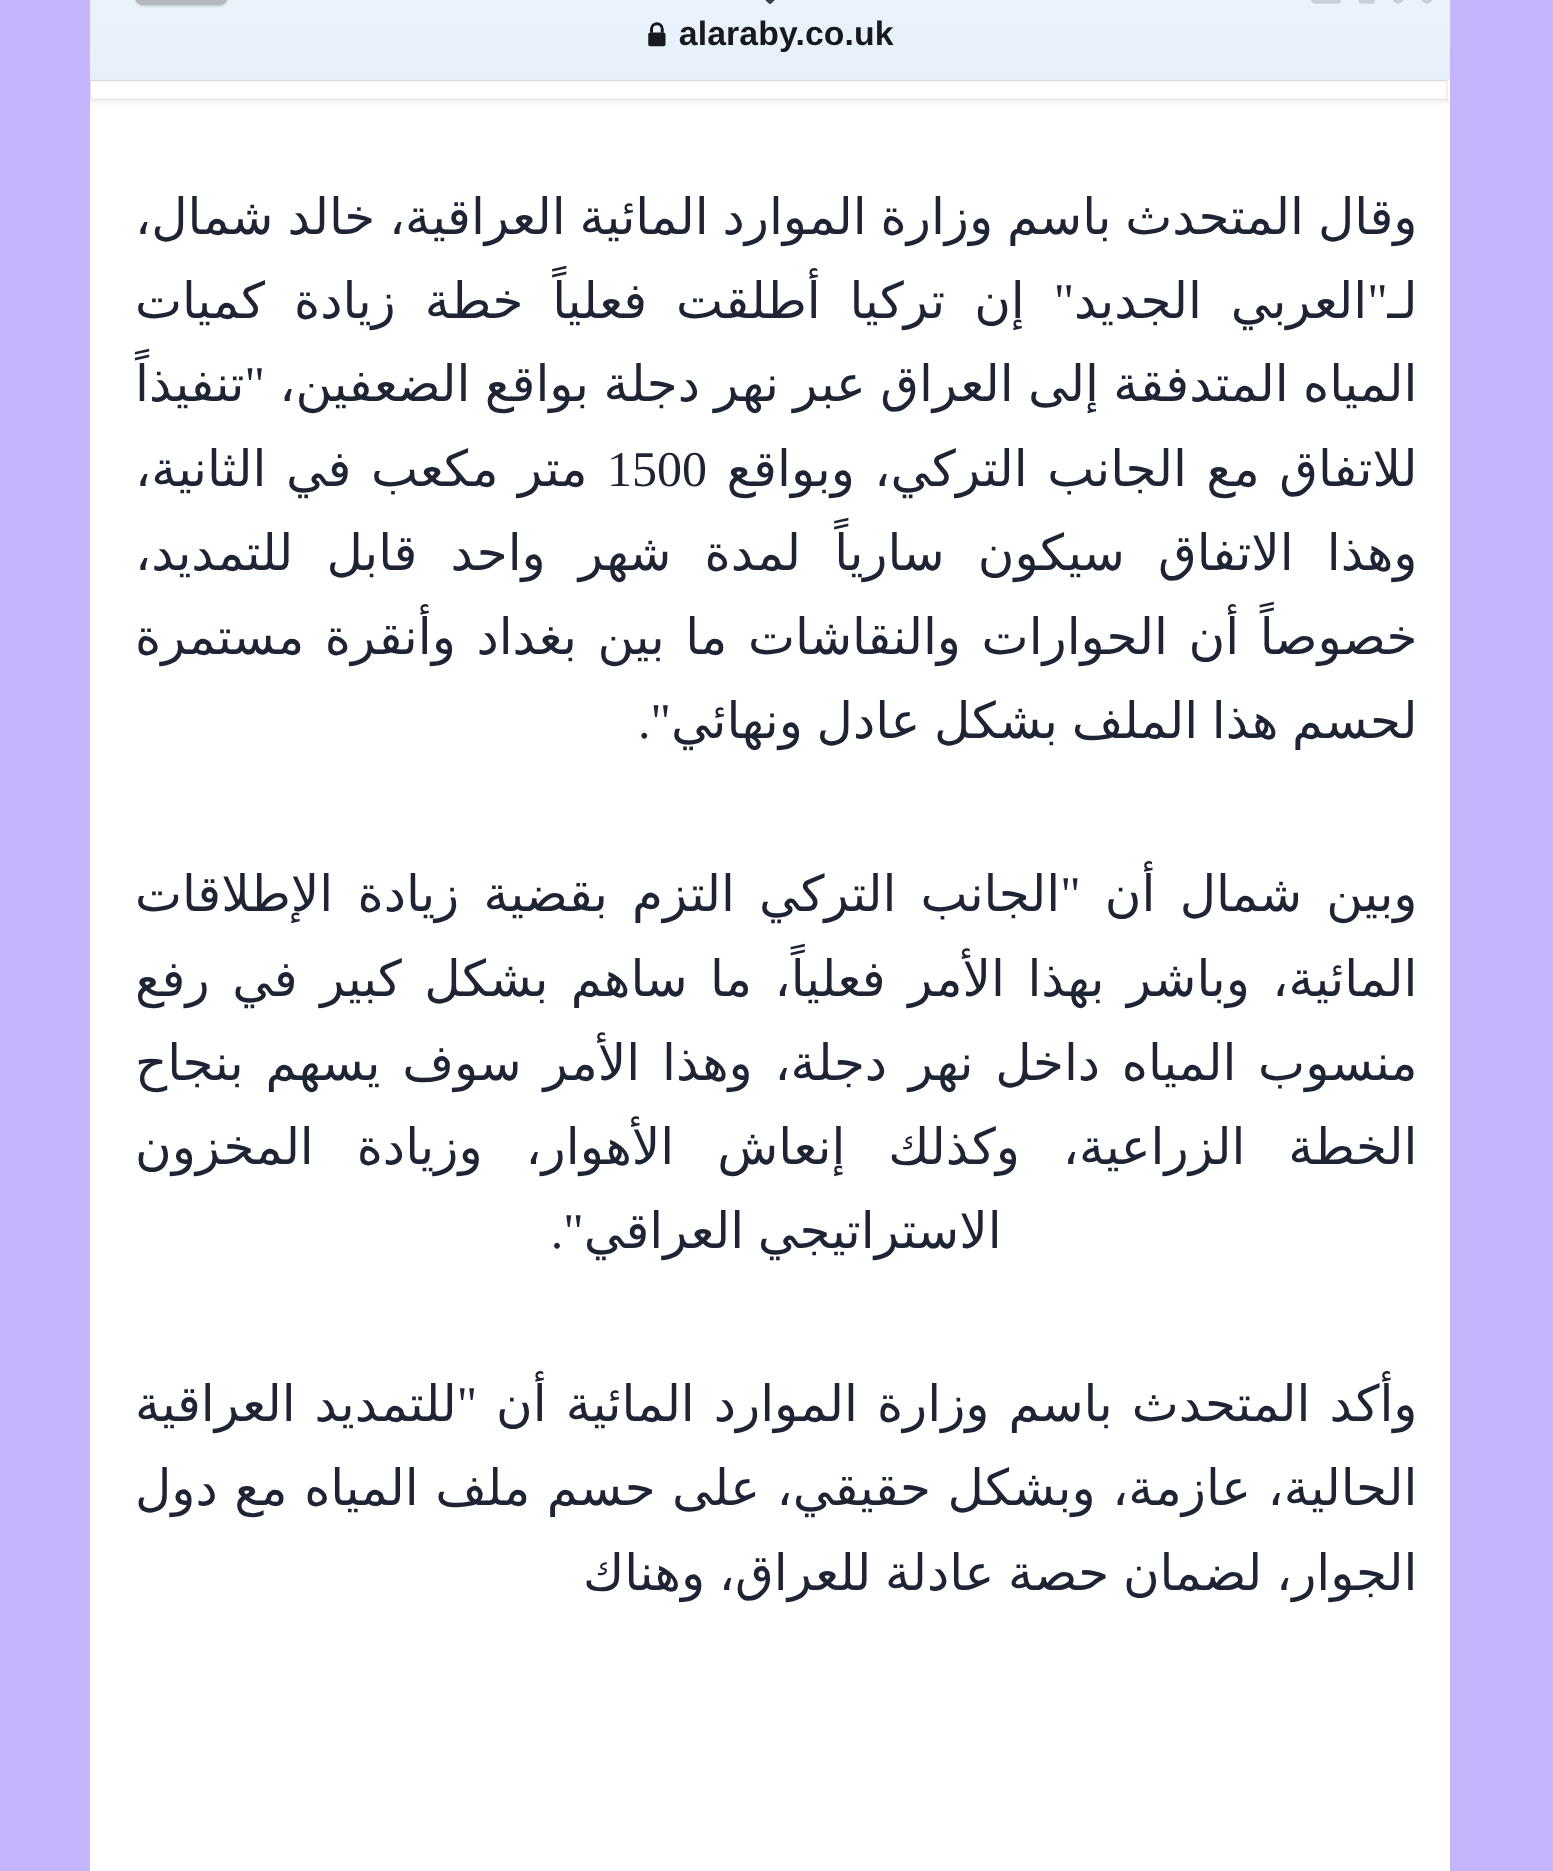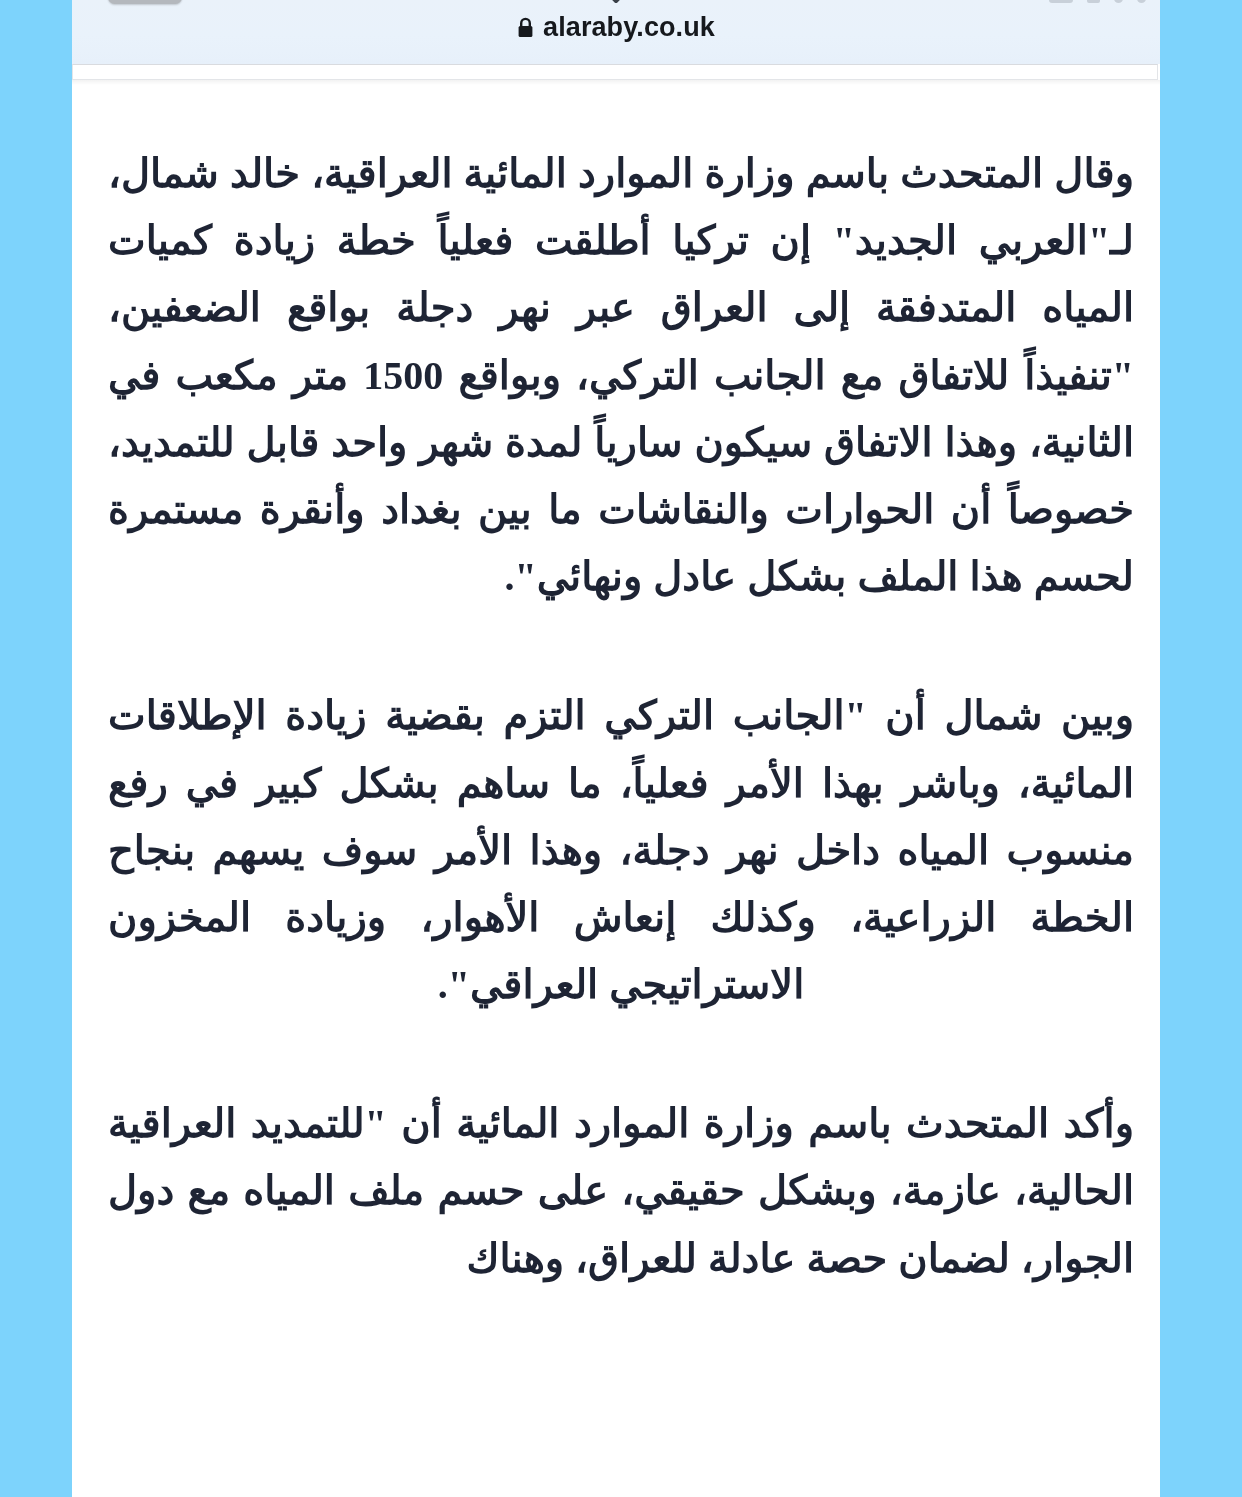--- a/index.html
+++ b/index.html
@@ -13,21 +13,21 @@
     background: #ffffff;
     font-family: "Liberation Serif", "DejaVu Serif", serif;
     overflow: hidden;
     position: relative;
   }
 
   
   #page {
     position: absolute;
     inset: 0;
-    background: #7dd3fc;
+    background: #c4b5fd;
   }
 
   
   .sheet {
     position: absolute;
     left: 72px;
     top: 0;
     width: 1088px;
     bottom: 0;
     background: #ffffff;
@@ -146,21 +146,21 @@
     width: 1026px;
     direction: rtl;
     text-align: justify;
     text-align-last: right;
     color: #1e2434;
   }
   .article p {
     margin: 0 0 72px 0;
     font-size: 40px;
     line-height: 1.68;
-    font-weight: 700;
+    font-weight: 400;
     word-spacing: 1px;
   }
   .article p:last-child {
     margin-bottom: 0;
   }
   .article p.tail {
     text-align-last: right;
   }
   
   .article p.p2 {

